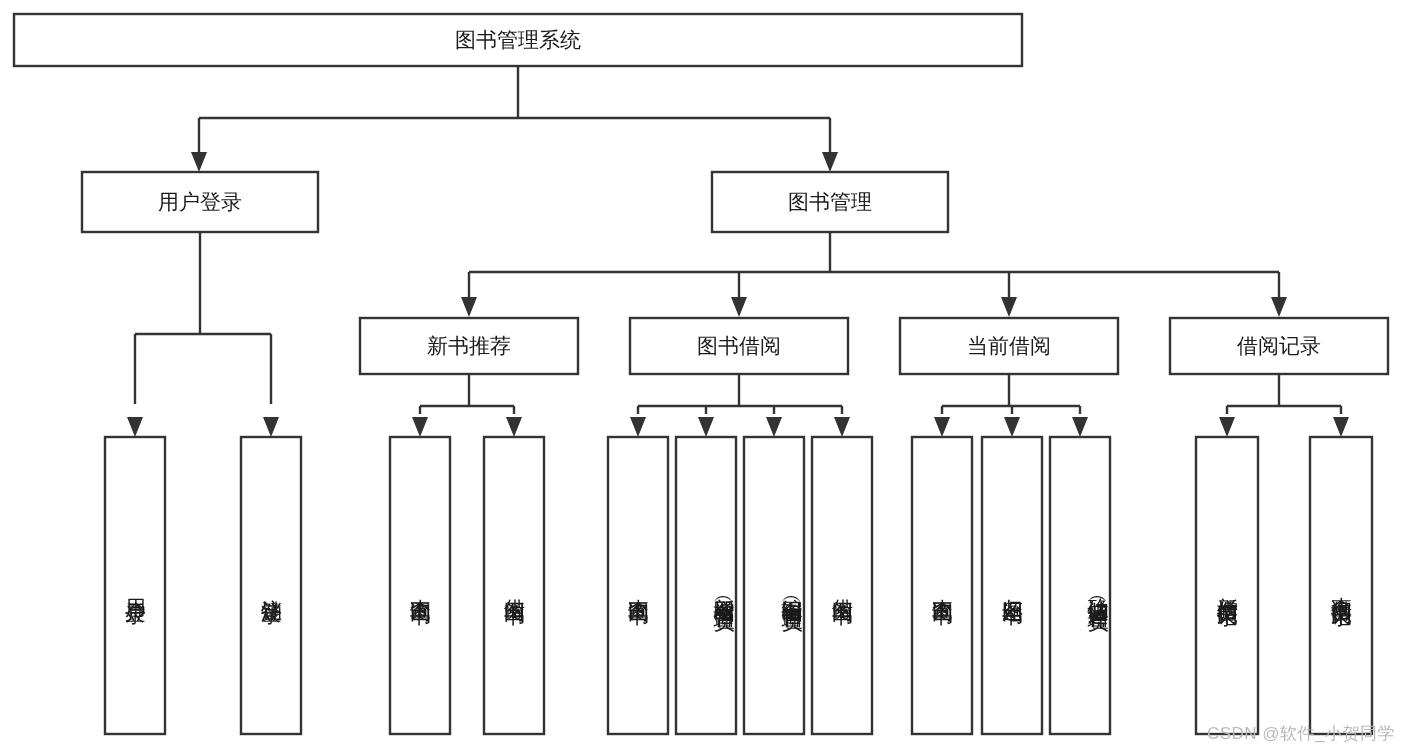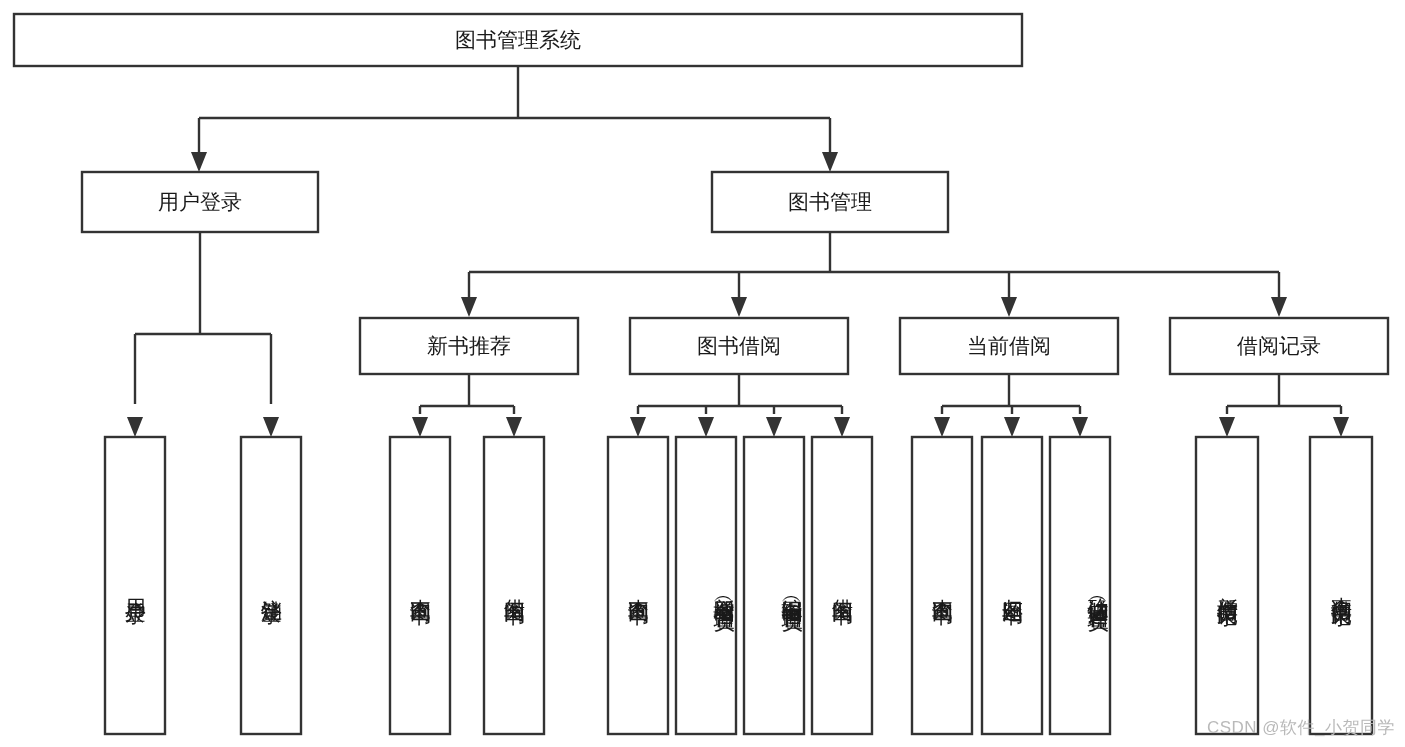--- a/index.html
+++ b/index.html
@@ -60,21 +60,21 @@
     display: flex;
     align-items: center;
     justify-content: center;
     text-align: center;
     white-space: nowrap;
     pointer-events: none;
   }
   .watermark {
     position: absolute;
     right: 10px;
-    bottom: 8px;
+    bottom: 2px;
     font-family: "Liberation Sans", "DejaVu Sans", sans-serif;
     font-size: 17px;
     color: #b9b9b9;
     letter-spacing: 0.5px;
     white-space: nowrap;
   }
 </style>
 </head>
 <body>
 

